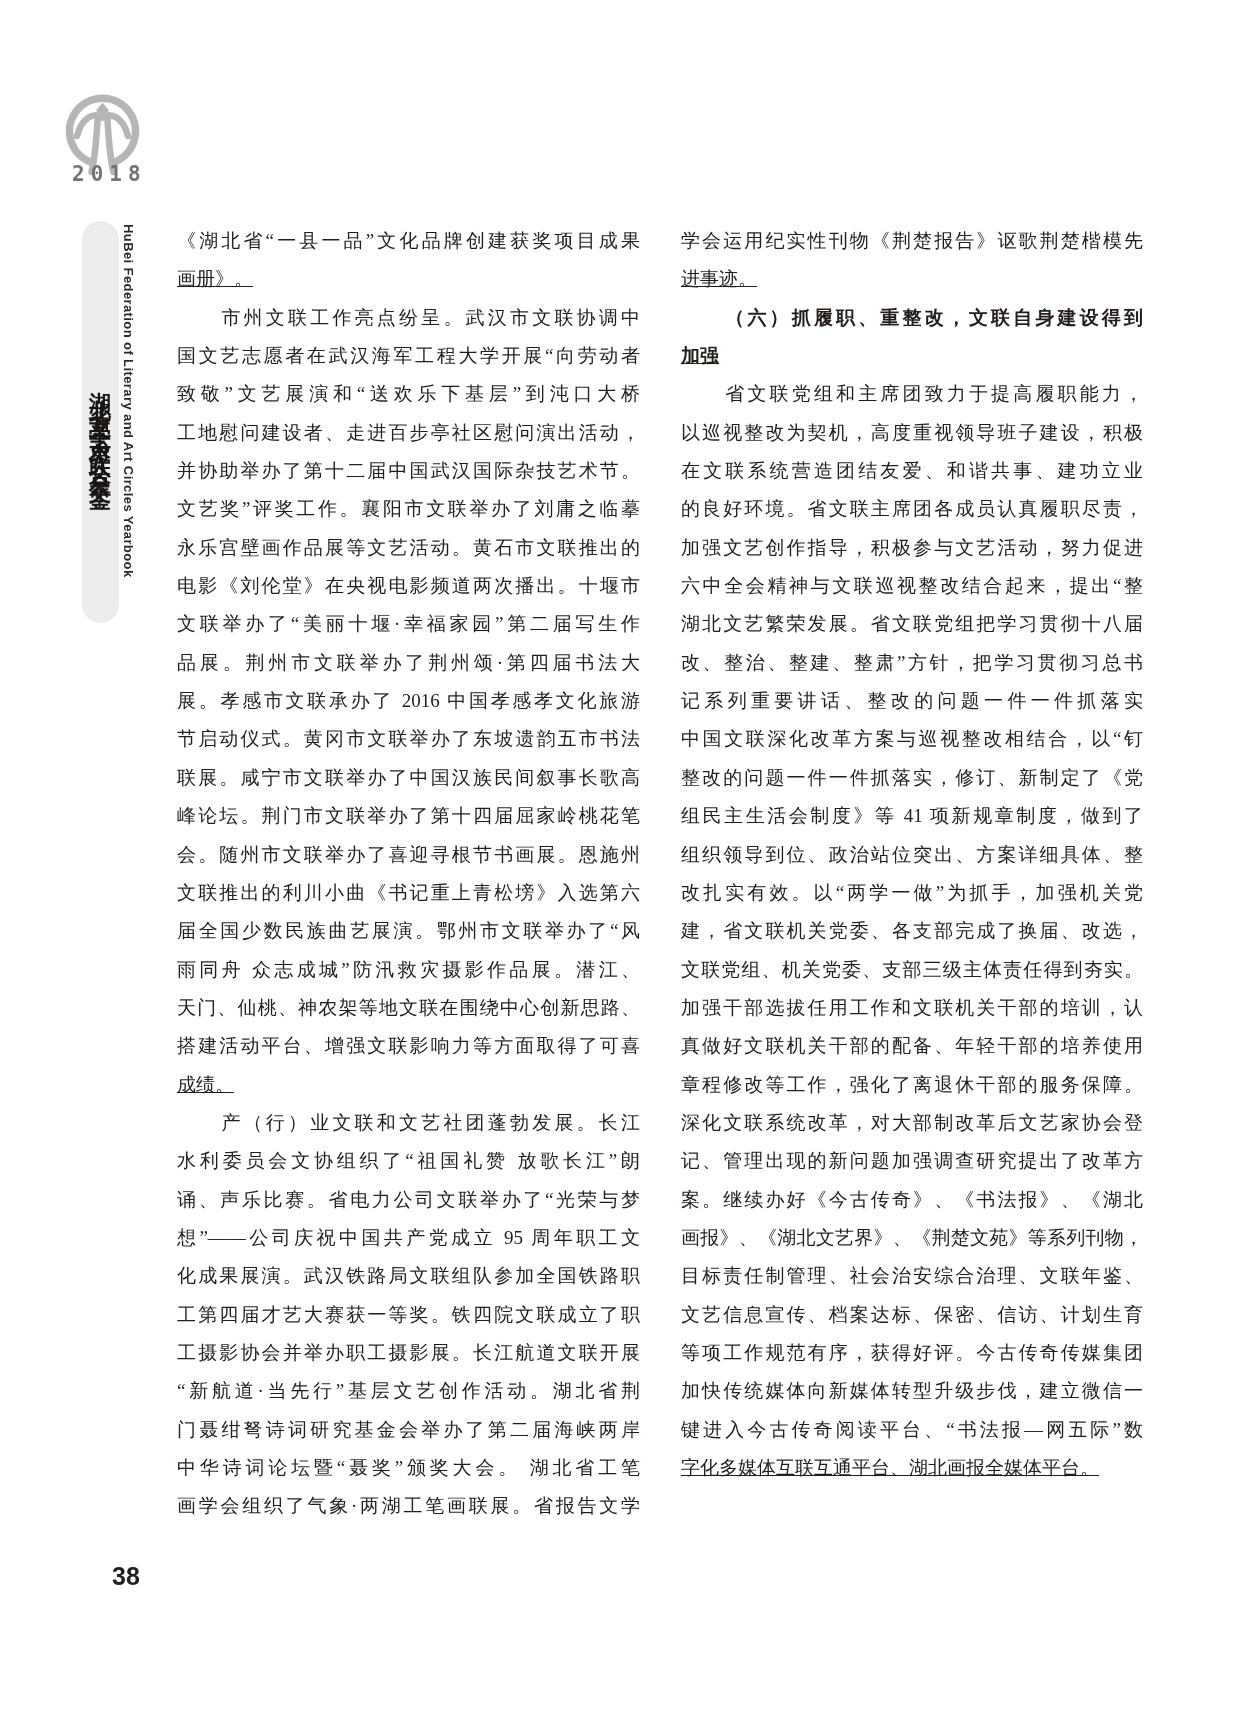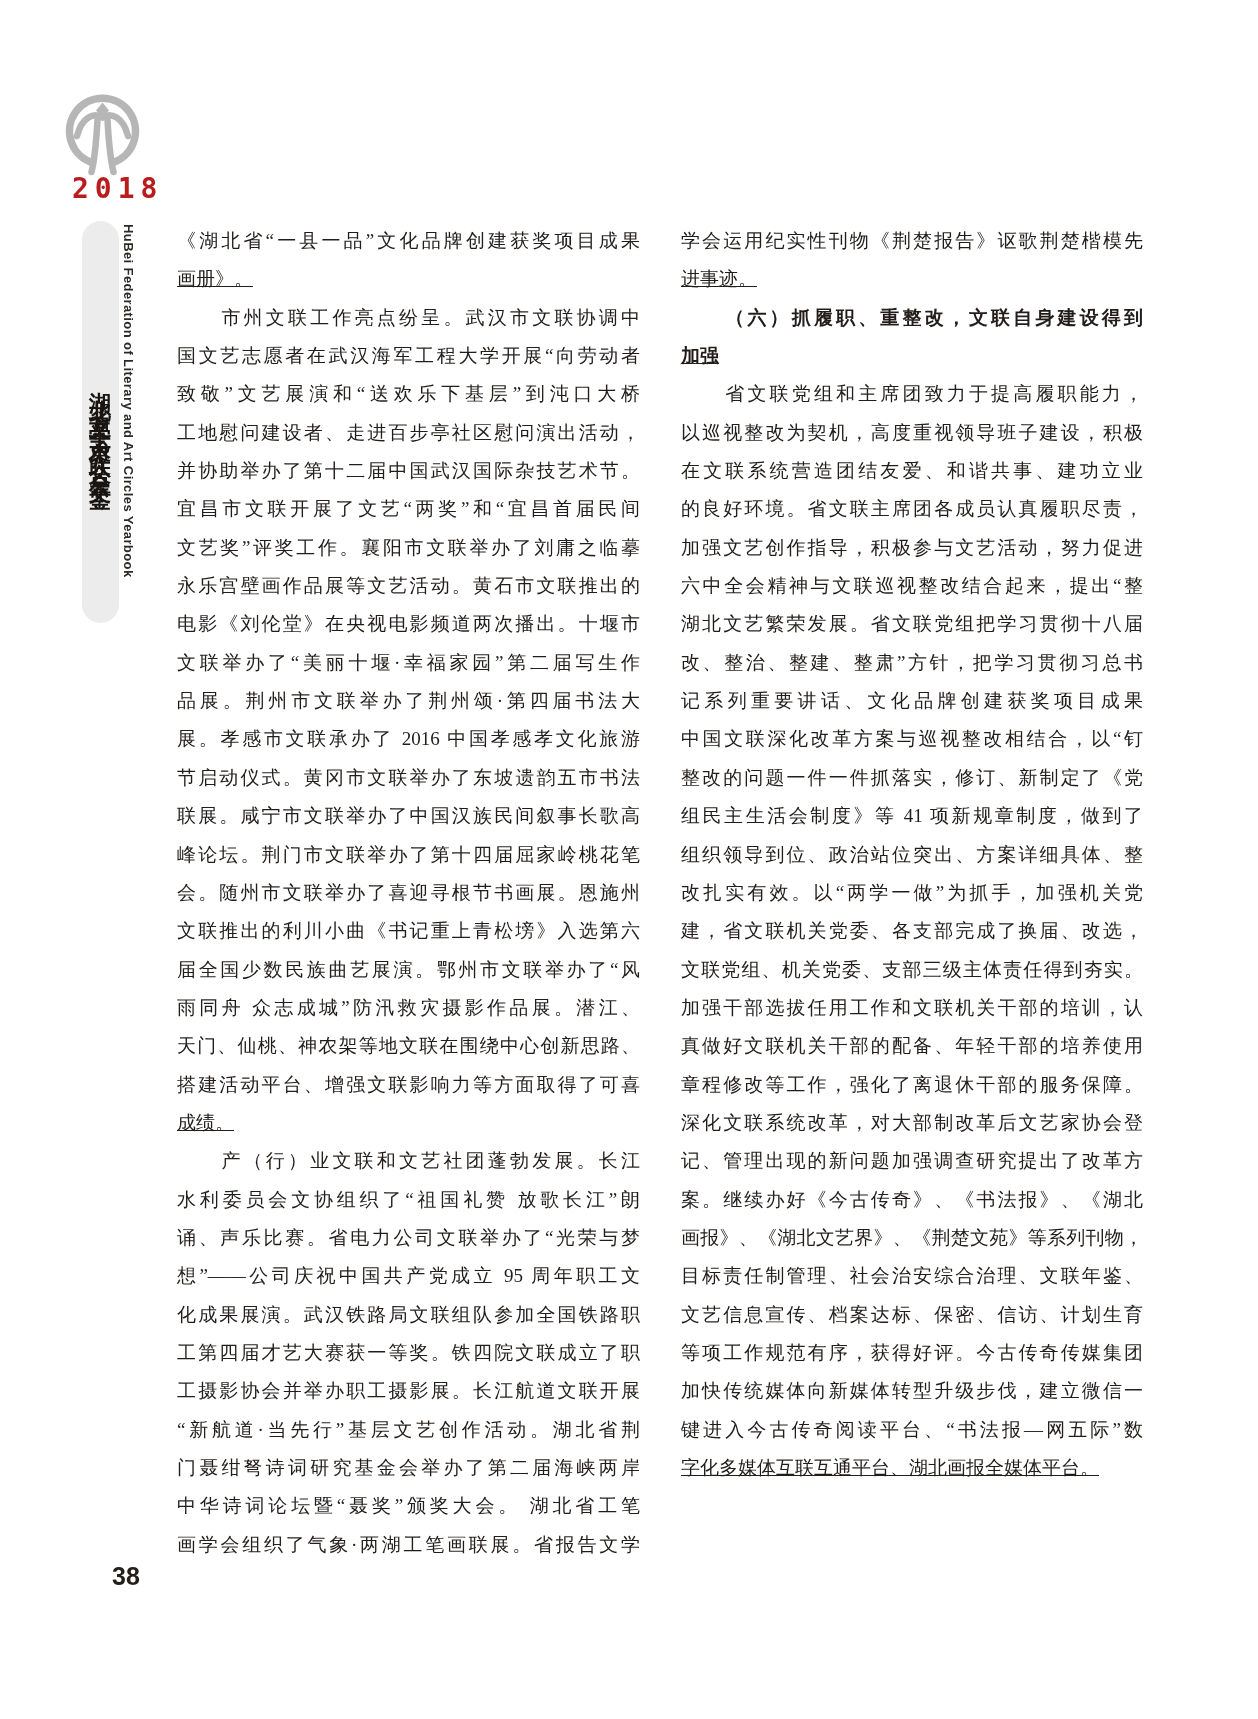--- a/index.html
+++ b/index.html
@@ -8,23 +8,23 @@
     background: #ffffff;
     position: relative;
     font-family: "Liberation Serif", serif;
     color: #221d1a;
   }
   .page { position: absolute; inset: 0; }
 
   
   .logo { position: absolute; left: 62px; top: 90px; width: 82px; height: 92px; }
   .logo-year {
-    position: absolute; left: 72px; top: 172px; width: 80px;
+    position: absolute; left: 72px; top: 162px; width: 80px;
     font-family: "DejaVu Sans Mono", monospace;
-    font-weight: bold; font-size: 28px; letter-spacing: 6px; color: #b91c1c;
+    font-weight: bold; font-size: 21px; letter-spacing: 6px; color: #737373;
   }
 
   
   .spine-cn {
     position: absolute; left: 82px; top: 221px;
     width: 37px; height: 402px;
     background: #ececec; border-radius: 19px;
     writing-mode: vertical-rl; text-orientation: upright;
     font-family: "Liberation Serif", serif;
     font-weight: bold; font-size: 22px; letter-spacing: 8px;
@@ -87,21 +87,20 @@
   <div class="spine-en">HuBei Federation of Literary and Art Circles Yearbook</div>
 
   <div class="col col-left" id="left-column">
       <div class="line">《湖北省“一县一品”文化品牌创建获奖项目成果</div>
       <div class="line end">画册》。</div>
       <div class="line">　　市州文联工作亮点纷呈。武汉市文联协调中</div>
       <div class="line">国文艺志愿者在武汉海军工程大学开展“向劳动者</div>
       <div class="line">致敬”文艺展演和“送欢乐下基层”到沌口大桥</div>
       <div class="line">工地慰问建设者、走进百步亭社区慰问演出活动，</div>
       <div class="line">并协助举办了第十二届中国武汉国际杂技艺术节。</div>
-      <div class="line">宜昌市文联开展了文艺“两奖”和“宜昌首届民间</div>
       <div class="line">文艺奖”评奖工作。襄阳市文联举办了刘庸之临摹</div>
       <div class="line">永乐宫壁画作品展等文艺活动。黄石市文联推出的</div>
       <div class="line">电影《刘伦堂》在央视电影频道两次播出。十堰市</div>
       <div class="line">文联举办了“美丽十堰·幸福家园”第二届写生作</div>
       <div class="line">品展。荆州市文联举办了荆州颂·第四届书法大</div>
       <div class="line">展。孝感市文联承办了 2016 中国孝感孝文化旅游</div>
       <div class="line">节启动仪式。黄冈市文联举办了东坡遗韵五市书法</div>
       <div class="line">联展。咸宁市文联举办了中国汉族民间叙事长歌高</div>
       <div class="line">峰论坛。荆门市文联举办了第十四届屈家岭桃花笔</div>
       <div class="line">会。随州市文联举办了喜迎寻根节书画展。恩施州</div>
@@ -129,21 +128,21 @@
       <div class="line bold">　　（六）抓履职、重整改，文联自身建设得到</div>
       <div class="line bold end">加强</div>
       <div class="line">　　省文联党组和主席团致力于提高履职能力，</div>
       <div class="line">以巡视整改为契机，高度重视领导班子建设，积极</div>
       <div class="line">在文联系统营造团结友爱、和谐共事、建功立业</div>
       <div class="line">的良好环境。省文联主席团各成员认真履职尽责，</div>
       <div class="line">加强文艺创作指导，积极参与文艺活动，努力促进</div>
       <div class="line">六中全会精神与文联巡视整改结合起来，提出“整</div>
       <div class="line">湖北文艺繁荣发展。省文联党组把学习贯彻十八届</div>
       <div class="line">改、整治、整建、整肃”方针，把学习贯彻习总书</div>
-      <div class="line">记系列重要讲话、文化品牌创建获奖项目成果</div>
+      <div class="line">记系列重要讲话、整改的问题一件一件抓落实</div>
       <div class="line">中国文联深化改革方案与巡视整改相结合，以“钉</div>
       <div class="line">整改的问题一件一件抓落实，修订、新制定了《党</div>
       <div class="line">组民主生活会制度》等 41 项新规章制度，做到了</div>
       <div class="line">组织领导到位、政治站位突出、方案详细具体、整</div>
       <div class="line">改扎实有效。以“两学一做”为抓手，加强机关党</div>
       <div class="line">建，省文联机关党委、各支部完成了换届、改选，</div>
       <div class="line">文联党组、机关党委、支部三级主体责任得到夯实。</div>
       <div class="line">加强干部选拔任用工作和文联机关干部的培训，认</div>
       <div class="line">真做好文联机关干部的配备、年轻干部的培养使用</div>
       <div class="line">章程修改等工作，强化了离退休干部的服务保障。</div>

